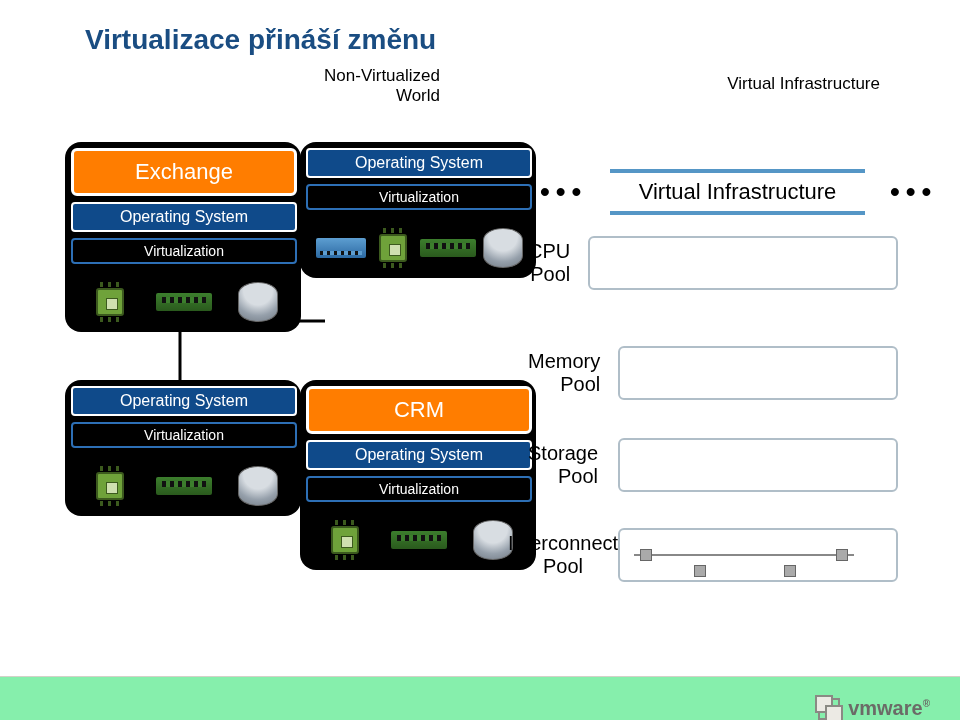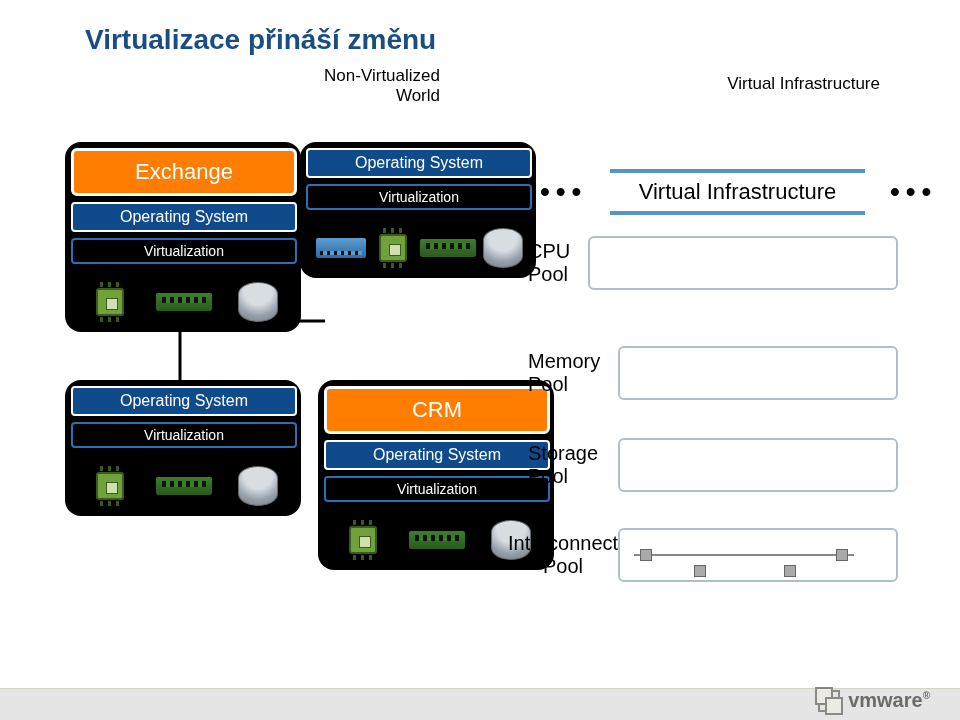--- a/index.html
+++ b/index.html
@@ -131,21 +131,21 @@
     position:absolute;
     font-size:28px; color:#000; letter-spacing:6px;
     font-weight:bold;
   }
   .dots.left{ left:540px; top:176px; }
   .dots.right{ left:890px; top:176px; }
   .pool-label{
     position:absolute;
     font-size:20px;
     color:#000;
-    text-align:left;
+    text-align:right;
   }
   .pool-box{
     position:absolute;
     border:2px solid #b0bec8;
     border-radius:6px;
     background:#fff;
     height:54px;
   }
   .pool-contents{
     display:flex;
@@ -157,23 +157,23 @@
   .net-bar{
     position:relative; width:220px; height:12px;
   }
   .net-bar .line{
     position:absolute; left:0; right:0; top:5px; height:2px; background:#888;
   }
   .net-bar .node{
     position:absolute; width:12px; height:12px; background:#aaa; border:1px solid #666; top:0;
   }
   .footer{
-    position:absolute; left:0; right:0; bottom:0; height:32px;
-    background:#e5e5e5; border-top:1px solid #d3d1c8;
-    display:flex; justify-content:flex-end; align-items:flex-start; padding-right:30px;
+    position:absolute; left:0; right:0; bottom:0; height:44px;
+    background:#86efac; border-top:1px solid #d3d1c8;
+    display:flex; justify-content:flex-end; align-items:flex-end; padding-right:30px;
   }
   .vm-logo{
     display:flex; align-items:center; gap:8px; color:#6b6b67;
     font-weight:bold; font-size:20px;
   }
   .vm-glyph{
     width:22px; height:22px; border:2px solid #8a8a84; position:relative;
   }
   .vm-glyph::before,.vm-glyph::after{
     content:""; position:absolute; border:2px solid #8a8a84; width:14px; height:14px; background:#eceae4;
@@ -250,21 +250,21 @@
           <span></span>
           <span></span>
           <span></span>
         </div>
       </div>
     <div class="ram-icon"></div>
     <div class="disk-icon"></div>
   </div>
 </div>
 
-<div class="stack" style="left:318px; top:380px;">
+<div class="stack" style="left:300px; top:380px;">
   <div class="app-label">CRM</div>
   <div class="os-label">Operating System</div>
   <div class="virt-label">Virtualization</div>
   <div class="hw-row">
     <div class="cpu-icon">
         <div class="chip"></div>
         <div class="pins">
           <span></span>
           <span></span>
           <span></span>

